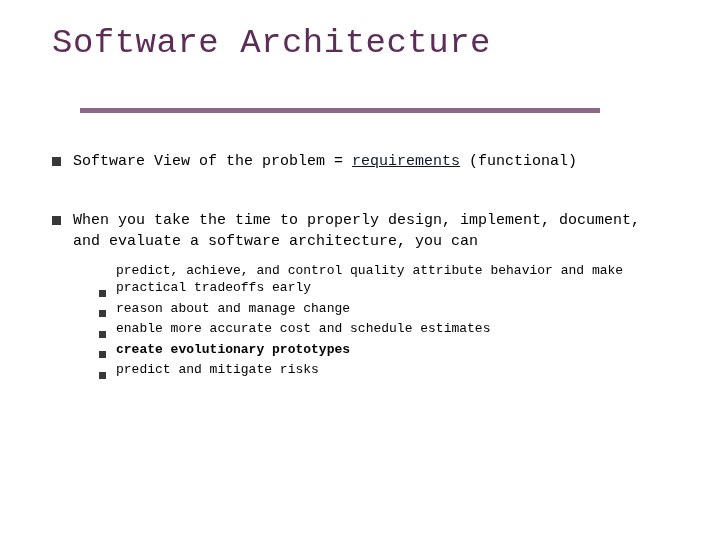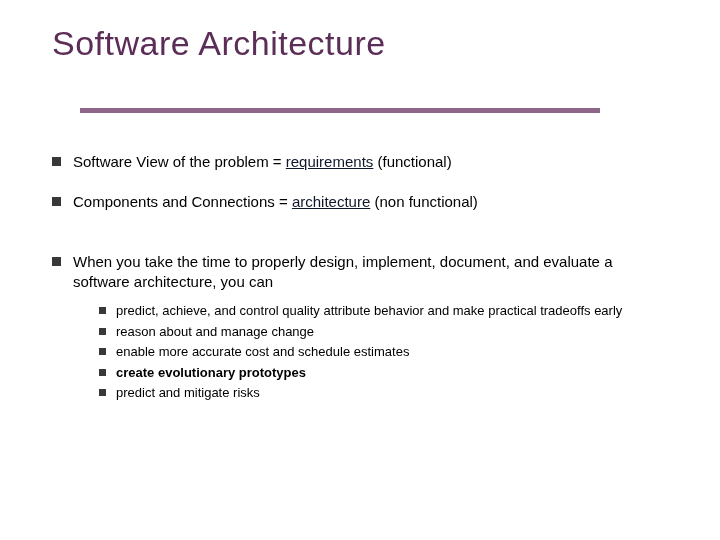--- a/index.html
+++ b/index.html
@@ -9,20 +9,21 @@
     height: 540px;
     background: #ffffff;
     font-family: Arial, Helvetica, sans-serif;
     color: #000;
   }
   .slide {
     position: relative;
     width: 720px;
     height: 381px;
     box-sizing: border-box;
+    font-family: Liberation Mono, monospace;
   }
   .title {
     position: absolute;
     left: 52px;
     top: 24px;
     font-size: 34px;
     font-weight: 400;
     color: #5b2d57;
     letter-spacing: 0.5px;
   }
@@ -61,21 +62,21 @@
   .underline {
     text-decoration: underline;
     color: #0f172a;
   }
   .sublist {
     margin-top: 10px;
     margin-left: 26px;
   }
   .lvl2 {
     display: flex;
-    align-items: flex-start;
+    align-items: flex-end;
     margin-bottom: 3px;
     font-size: 13px;
     line-height: 1.35;
   }
   .lvl2 .bullet {
     flex: 0 0 auto;
     width: 7px;
     height: 7px;
     background: #383838;
     margin-top: 5px;
@@ -95,26 +96,20 @@
 
 <div class="body">
 
   <div class="lvl1">
     <div class="bullet"></div>
     <div class="text">
       <span>Software View of the problem = </span><span class="underline">requirements</span><span> (functional)</span>
     </div>
   </div>
 
-  <div class="lvl1">
-    <div class="bullet"></div>
-    <div class="text">
-      <span>Components and Connections = </span><span class="underline">architecture</span><span> (non functional)</span>
-    </div>
-  </div>
 
   <div class="lvl1" style="margin-bottom:6px;margin-top:39px;">
     <div class="bullet"></div>
     <div class="text">
       <span>When you take the time to properly design, implement, document, and evaluate a software architecture, you can</span>
       <div class="sublist" id="sublist">
             <div class="lvl2">
               <div class="bullet"></div>
               <div class="text">predict, achieve, and control quality attribute behavior and make practical tradeoffs early</div>
             </div>

